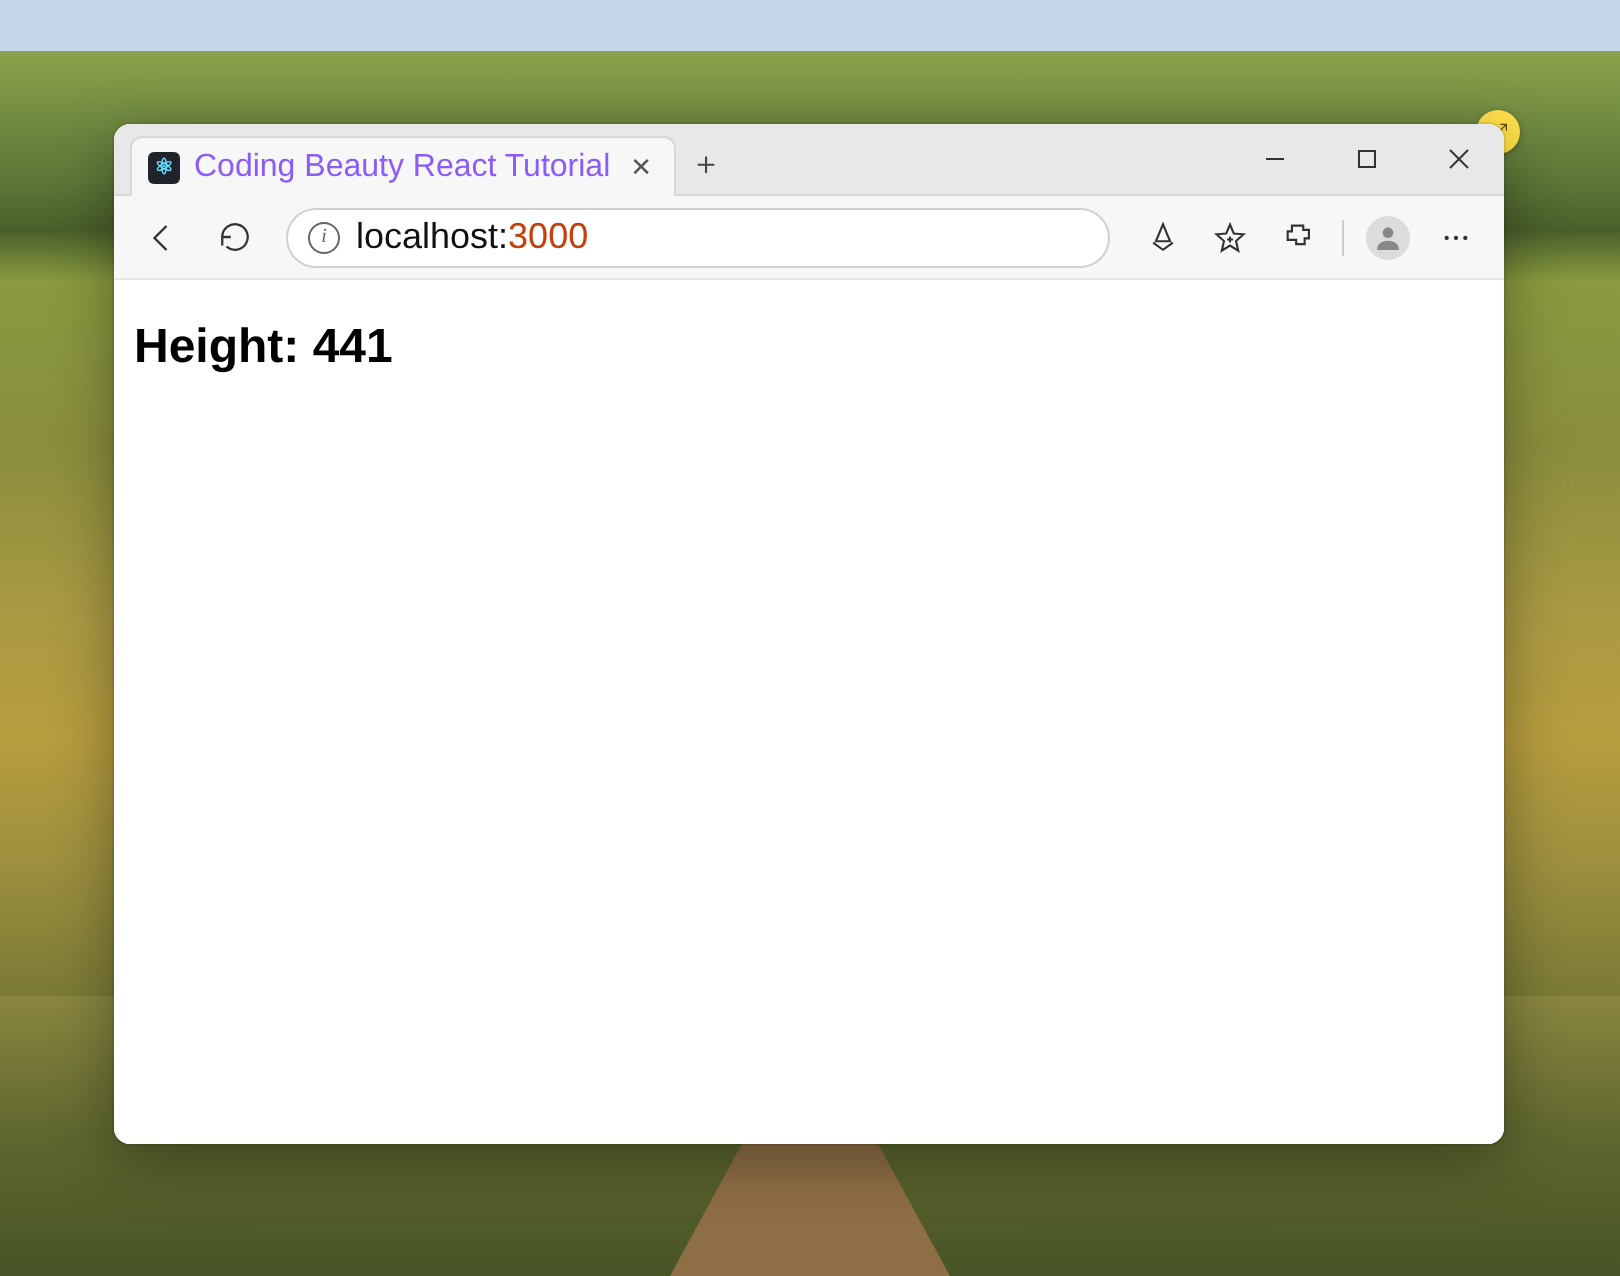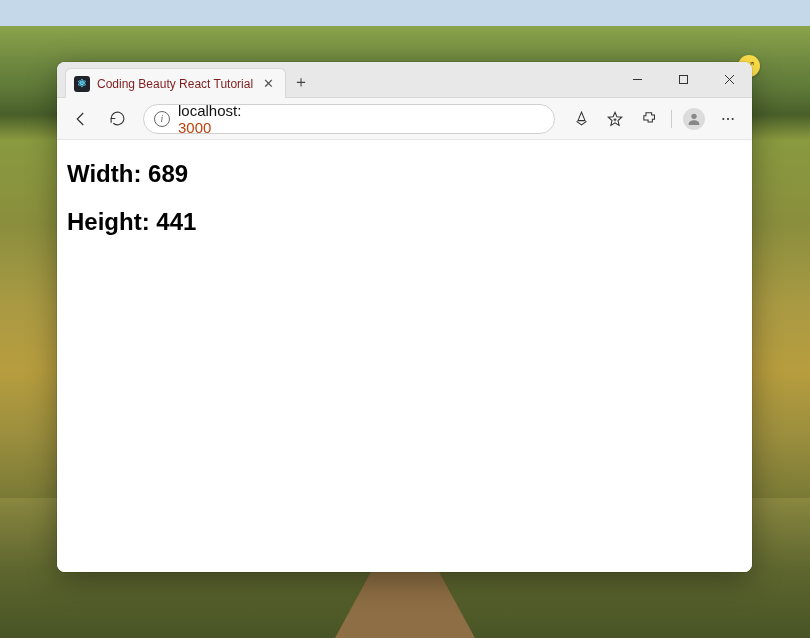--- a/index.html
+++ b/index.html
@@ -99,22 +99,22 @@
       border-radius: 3px;
       background: #20232a;
       display: flex;
       align-items: center;
       justify-content: center;
       color: #61dafb;
       font-size: 11px;
       font-weight: bold;
     }
     .tab-title {
-      font-size: 12px;
-      color: #7f1d1d;
+      font-size: 16px;
+      color: #8b5cf6;
       white-space: nowrap;
       overflow: hidden;
       text-overflow: ellipsis;
       flex: 1;
     }
     .tab-close {
       font-size: 13px;
       color: #555;
       cursor: pointer;
       padding: 1px 3px;
@@ -185,24 +185,23 @@
       display: flex;
       align-items: center;
       justify-content: center;
       font-size: 10px;
       color: #666;
       font-style: italic;
       font-family: Georgia, serif;
       flex-shrink: 0;
     }
     .url {
-      font-size: 15px;
+      font-size: 18px;
       color: #333;
       display: flex;
-      flex-direction: column;
     }
     .url .host { color: #111; }
     .url .port { color: #c2410c; }
     .right-icons {
       display: flex;
       align-items: center;
       gap: 2px;
     }
     .divider {
       width: 1px;
@@ -337,20 +336,17 @@
             <circle cx="5" cy="12" r="1.6"></circle>
             <circle cx="12" cy="12" r="1.6"></circle>
             <circle cx="19" cy="12" r="1.6"></circle>
           </svg>
       </div>
     </div>
   </div>
 
   <div class="content">
     <h2 class="metric-line">
-      <span>Width: </span><span>689</span>
-    </h2>
-    <h2 class="metric-line">
       <span>Height: </span><span>441</span>
     </h2>
   </div>
 
 </div>
 
 </body></html>

